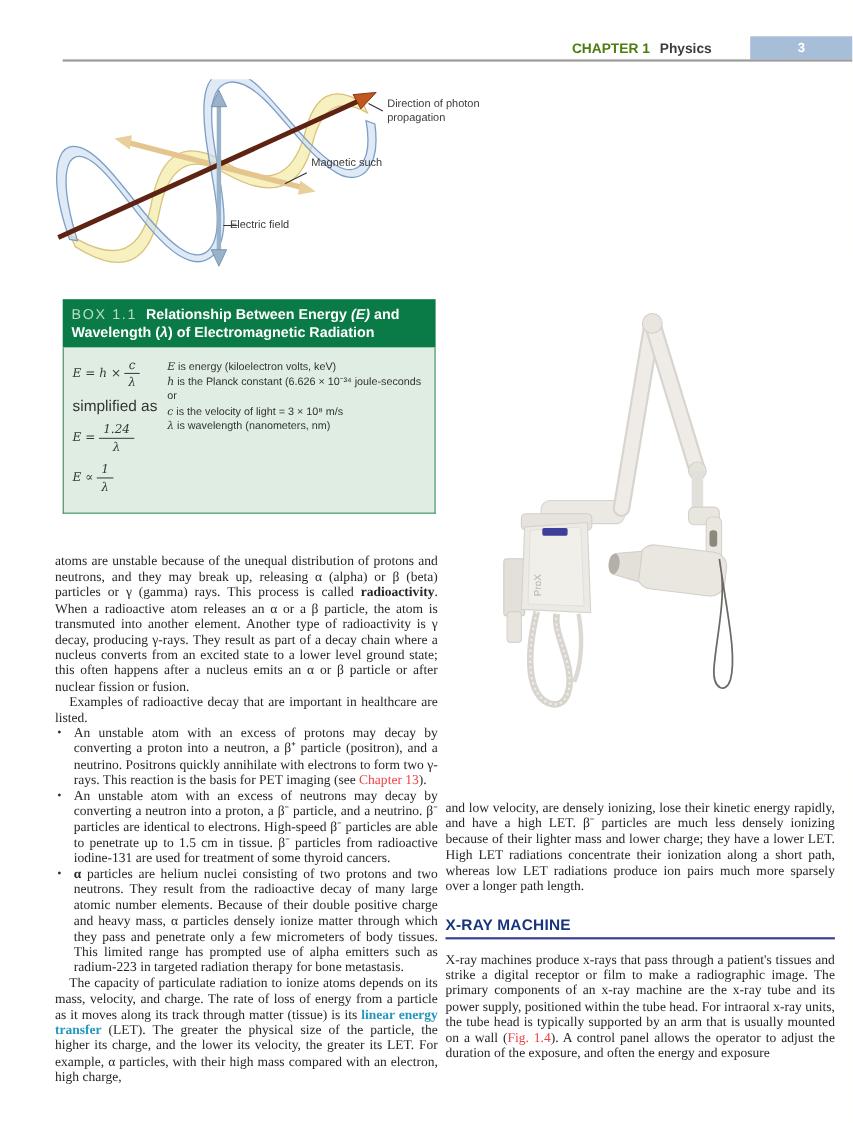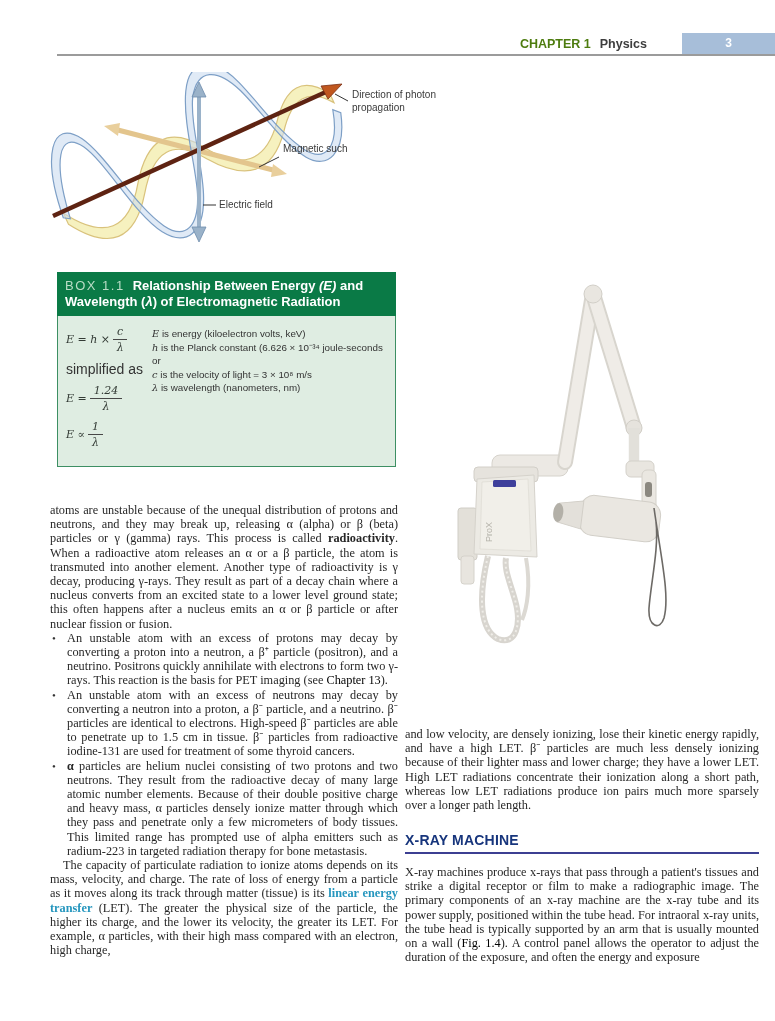--- a/index.html
+++ b/index.html
@@ -12,21 +12,21 @@
   .hdr-text { position:absolute; top:37px; right:128px; font-family:"Liberation Sans", sans-serif; font-size:12.5px; font-weight:bold; white-space:nowrap; }
   .chapter-label { color:#4d7c0f; }
   .chapter-title { color:#3d3d3d; margin-left:9px; }
   .pagenum { position:absolute; top:33px; right:0; width:93px; height:21px; background:#a7bed9; color:#fff; text-align:center; font-family:"Liberation Sans", sans-serif; font-size:12px; font-weight:bold; line-height:21px; }
 
   
   .bodytext { font-size:12.3px; line-height:14.2px; color:#272727; text-align:justify; }
   .bodytext p { margin:0; }
   .indent { text-indent:13px; }
   .bold { font-weight:bold; }
-  .xref { color:#000000; cursor:pointer; }
+  .xref { color:#ef4444; cursor:pointer; }
   .xref-bold { color:#2596be; font-weight:bold; cursor:pointer; }
   ul.bullets { list-style:none; }
   ul.bullets li { display:flex; }
   .blt { flex:none; width:17px; padding-left:2px; font-size:11px; color:#333; }
   .bcontent { flex:1; text-align:justify; }
 
   
   .caption { font-family:"Liberation Sans", sans-serif; font-size:10.4px; line-height:13.4px; color:#4c4c4c; text-align:left; }
   .figlabel { color:#157a4a; font-weight:bold; }
 
@@ -101,21 +101,21 @@
         <polygon points="159,10 152,25 166,25" fill="#9ab2c9" stroke="#6f8dad" stroke-width="0.8"></polygon>
         <polygon points="159,170 152,155 166,155" fill="#9ab2c9" stroke="#6f8dad" stroke-width="0.8"></polygon>
       </g>
 
       <line x1="295" y1="22" x2="308" y2="29" stroke="#333" stroke-width="1"></line>
       <line x1="239" y1="85" x2="219" y2="95" stroke="#333" stroke-width="1"></line>
       <line x1="163" y1="133" x2="176" y2="133" stroke="#333" stroke-width="1"></line>
     </svg>
     <div class="diag-label" style="left:312px; top:17px; width:100px;">Direction of photon propagation</div>
     <div class="diag-label" style="left:243px; top:71px; width:90px;">Magnetic such</div>
-    <div class="diag-label" style="left:179px; top:127px; width:80px;">Electric field</div>
+    <div class="diag-label" style="left:169px; top:127px; width:80px;">Electric field</div>
   </div>
 
 
   <div class="box11">
     <div class="box11-head">
       <span class="box11-label">BOX 1.1</span><span>Relationship Between Energy </span><span class="ital">(E)</span><span> and Wavelength (</span><span class="ital">λ</span><span>) of Electromagnetic Radiation</span>
     </div>
     <div class="box11-body">
       <div class="eq-col">
         <div class="eq-row">
@@ -134,20 +134,21 @@
         <div><span class="def-var">h</span><span> is the Planck constant (6.626 × 10⁻³⁴ joule-seconds or</span></div>
         <div><span class="def-var">c</span><span> is the velocity of light = 3 × 10⁸ m/s</span></div>
         <div><span class="def-var">λ</span><span> is wavelength (nanometers, nm)</span></div>
       </div>
     </div>
   </div>
 
 
   <div class="abs bodytext lcol">
     <p><span>atoms are unstable because of the unequal distribution of protons and neutrons, and they may break up, releasing α (alpha) or β (beta) particles or γ (gamma) rays. This process is called </span><span class="bold">radioactivity</span><span>. When a radioactive atom releases an α or a β particle, the atom is transmuted into another element. Another type of radioactivity is γ decay, producing γ-rays. They result as part of a decay chain where a nucleus converts from an excited state to a lower level ground state; this often happens after a nucleus emits an α or β particle or after nuclear fission or fusion.</span></p>
+    <p class="indent">Examples of radioactive decay that are important in healthcare are listed.</p>
     <ul class="bullets">
       <li>
         <span class="blt">•</span>
         <span class="bcontent"><span>An unstable atom with an excess of protons may decay by converting a proton into a neutron, a β⁺ particle (positron), and a neutrino. Positrons quickly annihilate with electrons to form two γ-rays. This reaction is the basis for PET imaging (see </span><span class="xref">Chapter 13</span><span>).</span></span>
       </li>
       <li>
         <span class="blt">•</span>
         <span class="bcontent">An unstable atom with an excess of neutrons may decay by converting a neutron into a proton, a β⁻ particle, and a neutrino. β⁻ particles are identical to electrons. High-speed β⁻ particles are able to penetrate up to 1.5 cm in tissue. β⁻ particles from radioactive iodine-131 are used for treatment of some thyroid cancers.</span>
       </li>
       <li>

